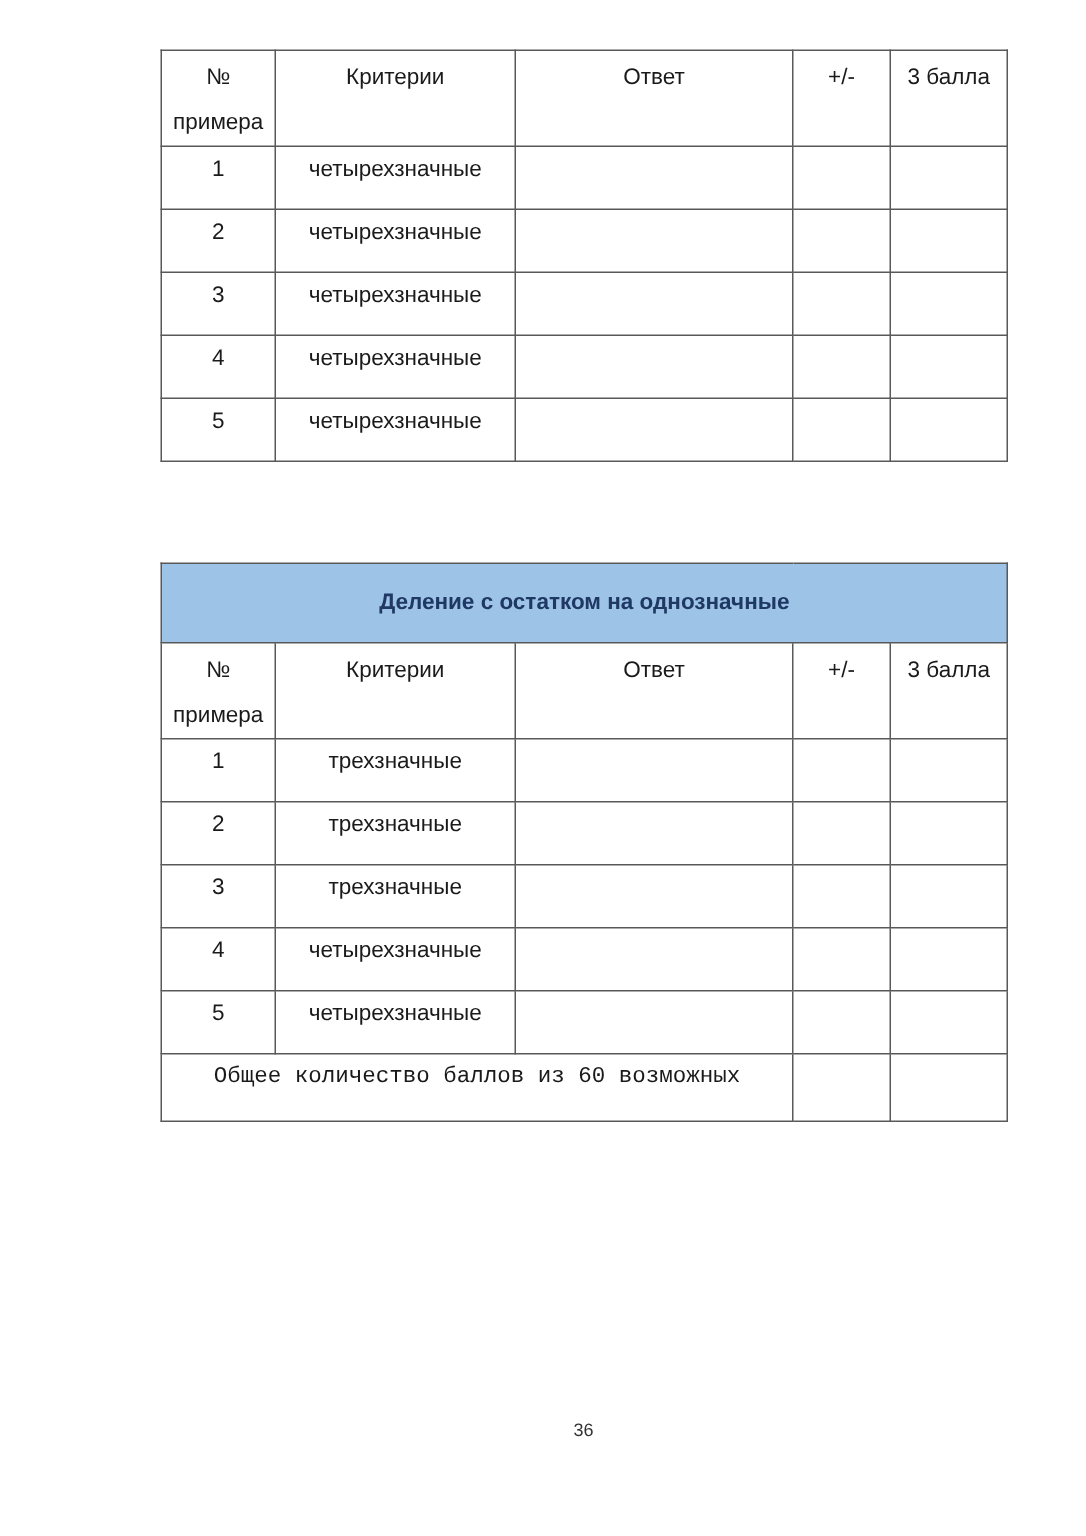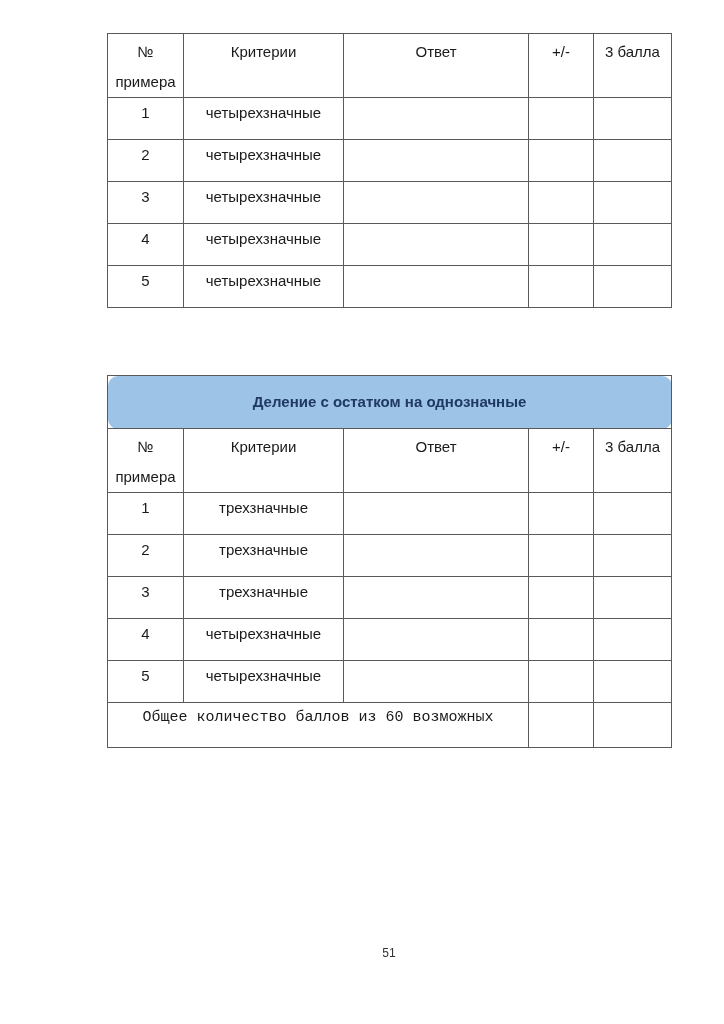--- a/index.html
+++ b/index.html
@@ -50,21 +50,20 @@
   tr.r-foot { height: 45px; font-family: Liberation Mono, monospace; }
 
   tr.r-title { height: 44px; }
   td.title-cell {
     background: var(--title-bg, #9DC3E6);
     color: var(--title-text, #1F3864);
     font-weight: bold;
     font-size: 17px;
     vertical-align: middle !important;
     padding: 16px 4px !important;
-    border-radius: 10px;
   }
   .tbl-gap { height: 67px; }
 
   .page-number {
     position: absolute;
     left: 107px;
     top: 946px;
     width: 564px;
     text-align: center;
     font-size: 12px;
@@ -195,13 +194,13 @@
     <tr class="r-foot">
       <td colspan="3">Общее количество баллов из 60 возможных</td>
       <td></td>
       <td></td>
     </tr>
   </tbody>
     </table>
 
 </div>
 
-<div class="page-number">51</div>
+<div class="page-number">36</div>
 
 </body></html>

